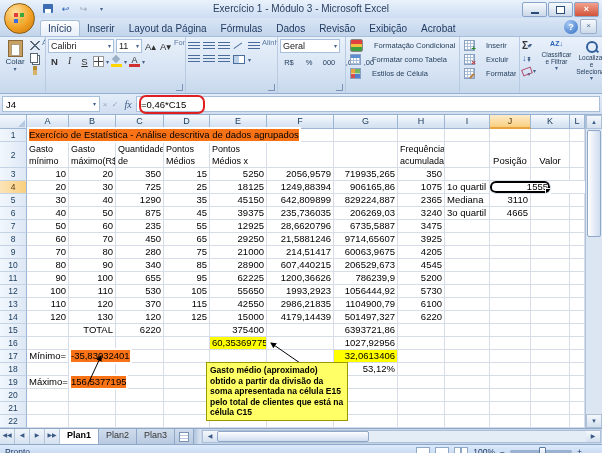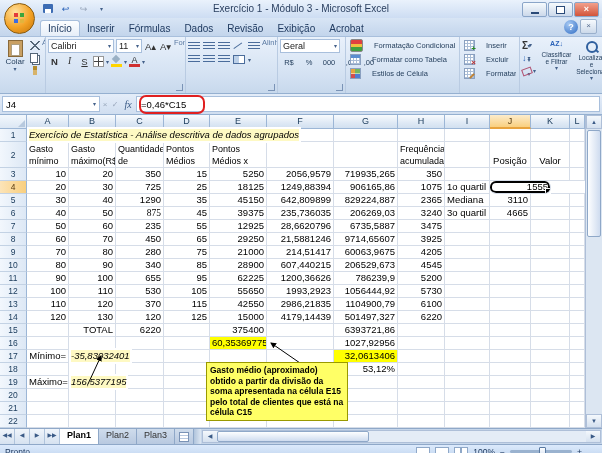--- a/index.html
+++ b/index.html
@@ -158,21 +158,21 @@
   .cell{flex:none;font-size:9.5px;line-height:12px;padding:0 2px;box-sizing:border-box;color:#000;
         border-right:1px solid #d6dde8;border-bottom:1px solid #d6dde8;overflow:hidden;white-space:nowrap;
         display:flex;align-items:center;}
   .cell>span{width:100%;}
   .a-right>span{text-align:right;}
   .a-center>span{text-align:center;}
   .wrap{white-space:normal;font-size:9px;line-height:12px;align-items:flex-start;padding-top:1px;}
   .vbot{align-items:flex-end;}
   .spill{overflow:visible;position:relative;z-index:2;}
   .spill>span{width:auto;white-space:nowrap;}
-  .spill .spilltxt{background:#fef9c3;box-shadow:0 0 0 2px #fff;font-style:italic;}
+  .spill .spilltxt{background:#f97316;box-shadow:0 0 0 2px #fff;}
   .hl{background:#ffff00;}
   .selcell{box-shadow:inset 0 0 0 2px #000;position:relative;z-index:3;}
   .selcell::after{content:"";position:absolute;right:-1px;bottom:-1px;width:4px;height:4px;background:#000;border:1px solid #fff;}
 
   .vscroll{width:17px;flex:none;background:#dce6f2;border-left:1px solid #aebfd8;display:flex;
            flex-direction:column;box-sizing:border-box;}
   .varrow{height:14px;flex:none;background:linear-gradient(#f4f8fc,#d4e0ef);border:1px solid #aebfd8;
           font-size:6px;text-align:center;line-height:13px;color:#3a5a86;box-sizing:border-box;}
   .vthumb{height:105px;margin:1px;background:linear-gradient(90deg,#fdfeff,#cfdcef);border:1px solid #8fa8c8;
           border-radius:2px;}
@@ -245,20 +245,21 @@
   </div>
 
   <div class="orb">
     <div class="orb-logo"></div>
   </div>
 
   <div class="tabrow">
     <div id="ribbon-tabs">
         <div class="rtab active">Início</div>
         <div class="rtab">Inserir</div>
+        <div class="rtab">Layout da Página</div>
         <div class="rtab">Fórmulas</div>
         <div class="rtab">Dados</div>
         <div class="rtab">Revisão</div>
         <div class="rtab">Exibição</div>
         <div class="rtab">Acrobat</div>
       </div>
     <div class="helpbtn">?</div>
     <div class="wbclose">×</div>
   </div>
 
@@ -653,21 +654,21 @@
             </div>
           </div>
           <div class="grow" style="height: 13px;">
             <div class="gut">6</div>
             <div class="cell a-right" style="width: 42px;">
               <span>40</span>
             </div>
             <div class="cell a-right" style="width: 47px;">
               <span>50</span>
             </div>
-            <div class="cell a-right" style="width: 48px; font-family: Liberation Serif, serif;">
+            <div class="cell a-right" style="width: 48px;">
               <span>875</span>
             </div>
             <div class="cell a-right" style="width: 46px;">
               <span>45</span>
             </div>
             <div class="cell a-right" style="width: 57px;">
               <span>39375</span>
             </div>
             <div class="cell a-right" style="width: 67px;">
               <span>235,736035</span>

